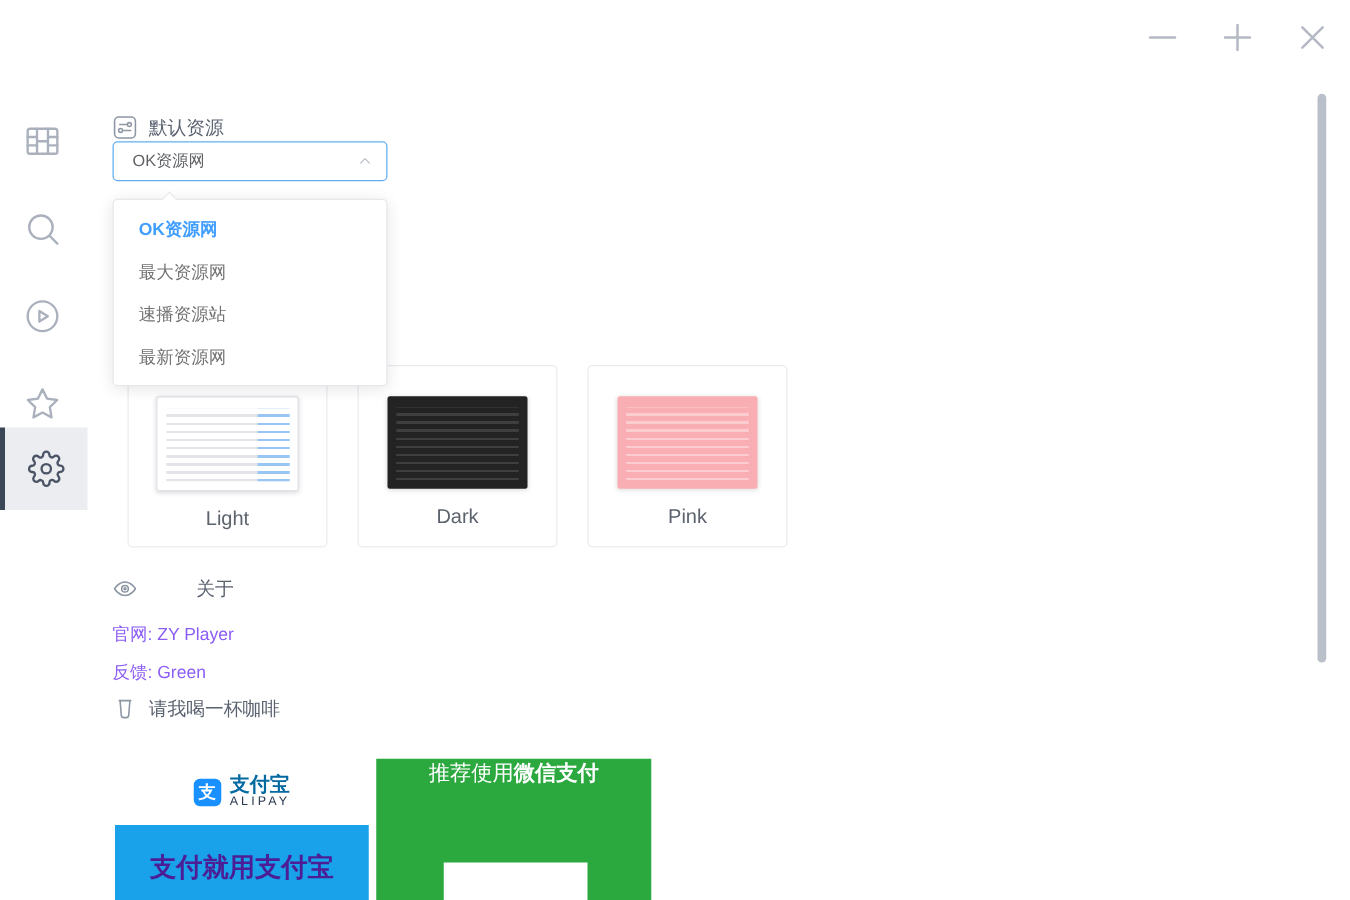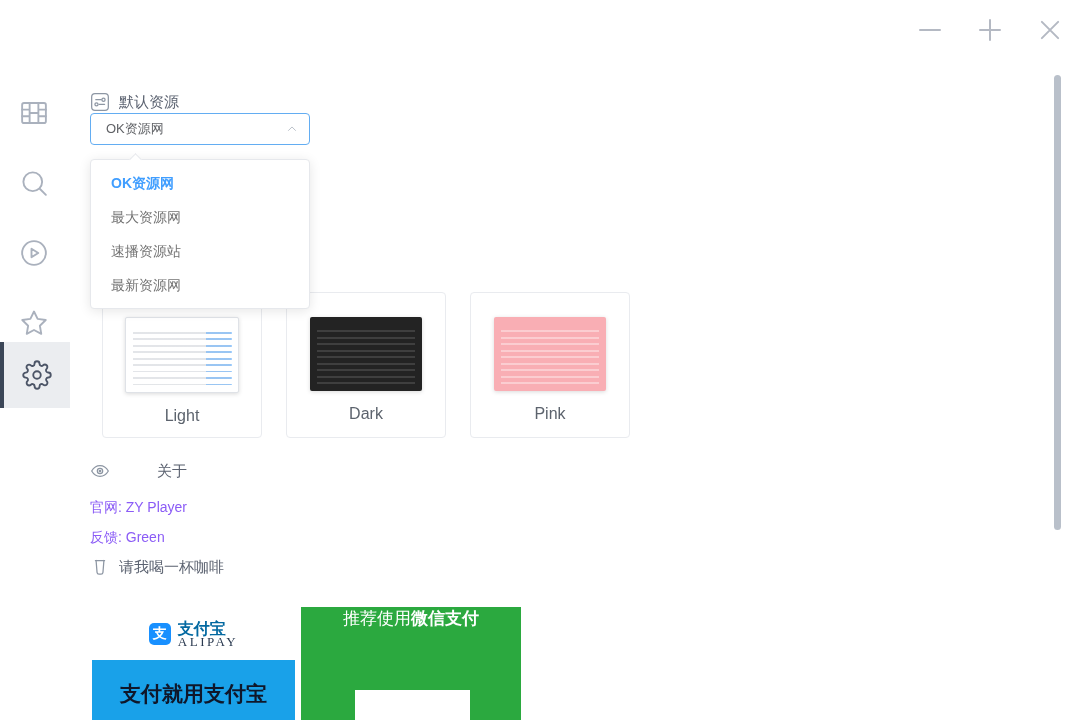--- a/index.html
+++ b/index.html
@@ -63,23 +63,23 @@
   
   .about-line{position:absolute;left:90px;font-size:14px;color:#8b5cf6;}
   .about-1{top:499px;} .about-2{top:529px;}
 
   
   .alipay{position:absolute;left:92px;top:607px;width:203px;height:150px;background:#fff;}
   .alipay .logo-row{height:53px;display:flex;align-items:center;justify-content:center;gap:7px;}
   .alipay .logo-sq{width:22px;height:22px;border-radius:5px;background:#1890ff;color:#fff;
        font-size:14px;font-weight:bold;display:flex;align-items:center;justify-content:center;}
   .alipay .logo-cn{font-size:16px;font-weight:bold;color:#0369a1;line-height:16px;}
-  .alipay .logo-en{font-size:13px;letter-spacing:2.5px;color:#2b3a50;line-height:9px;font-family:Liberation Serif, serif;}
+  .alipay .logo-en{font-size:10px;letter-spacing:2.5px;color:#2b3a50;line-height:9px;}
   .alipay .band{height:97px;background:#19a1e9;text-align:center;}
-  .alipay .band span{display:inline-block;margin-top:20px;font-size:21px;font-weight:800;color:#0f172a;}
+  .alipay .band span{display:inline-block;margin-top:20px;font-size:21px;font-weight:800;color:#4c1d95;}
   .wechat{position:absolute;left:301px;top:607px;width:220px;height:150px;background:#2ba93f;text-align:center;}
   .wechat .wc-text{display:inline-block;font-size:17px;color:#fff;}
   .wechat .wc-text b{font-weight:800;}
   .wechat .qr{position:absolute;left:54px;top:83px;width:115px;height:67px;background:#fff;}
 
   
   .scroll-thumb{position:absolute;left:1054px;top:75px;width:7px;height:455px;
        background:#b9c0ca;border-radius:4px;cursor:pointer;}
 </style>
 </head>

